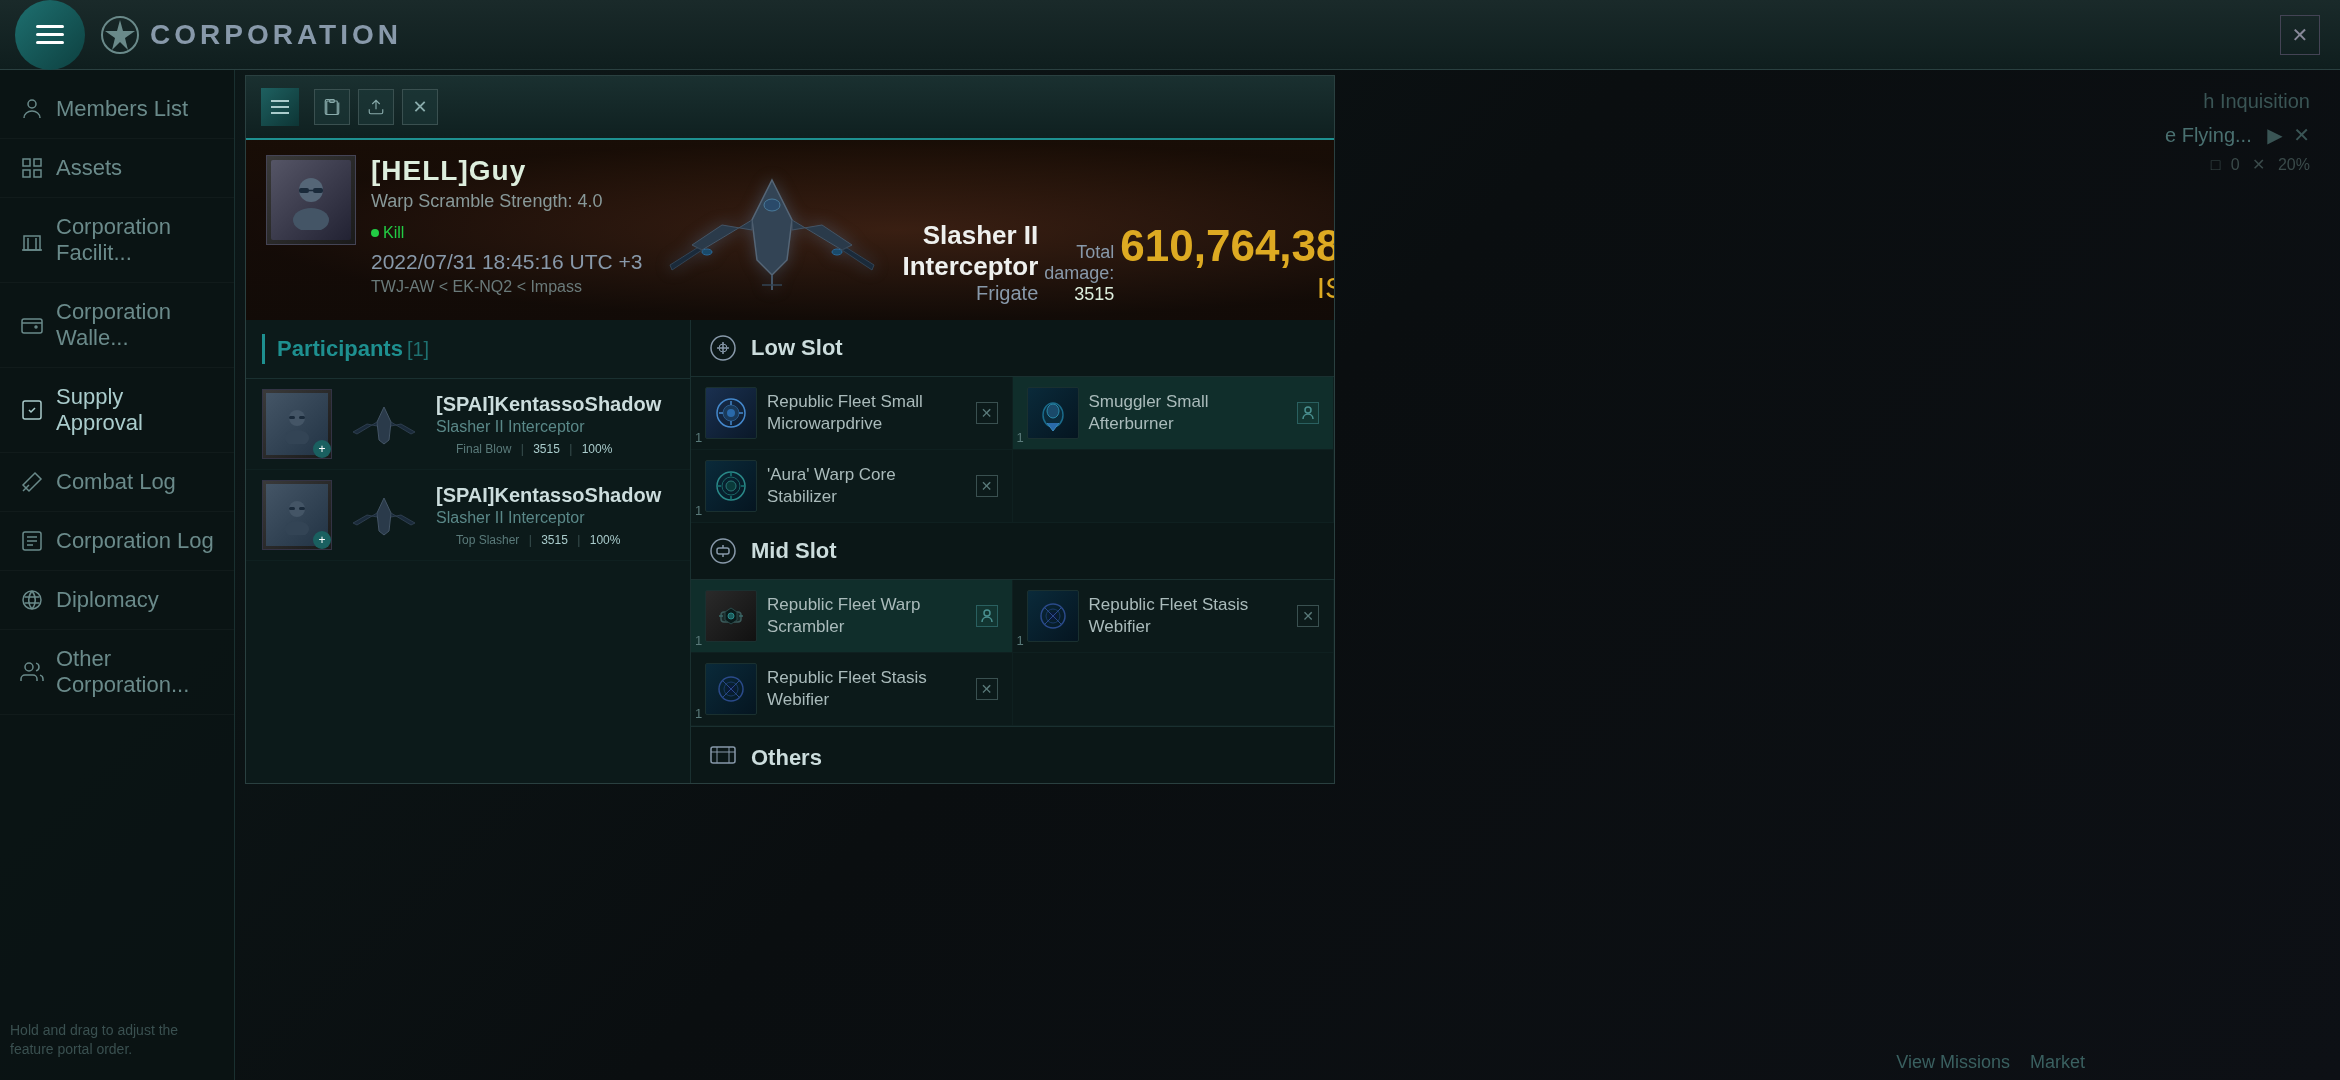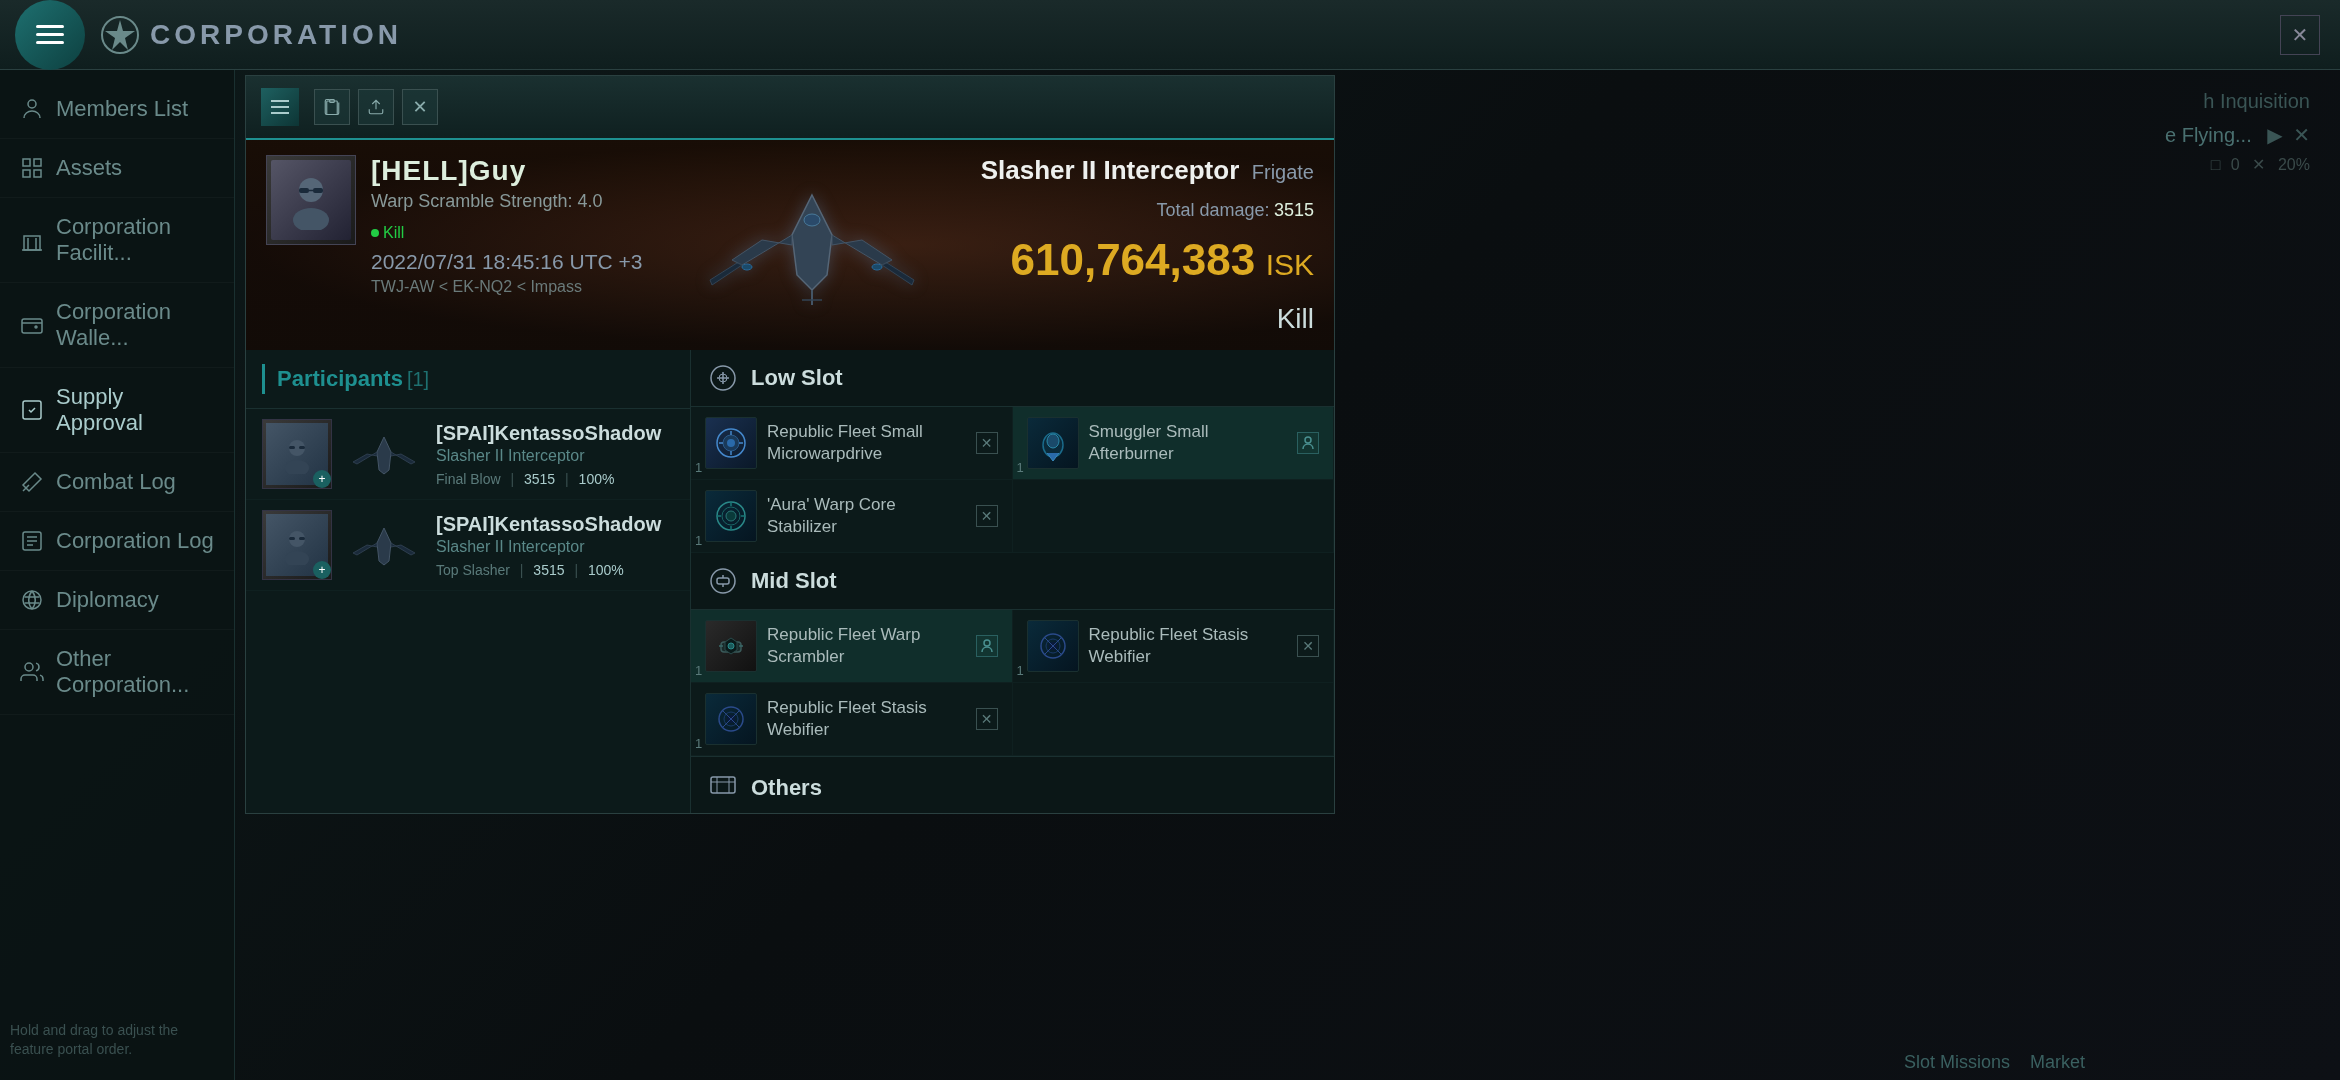--- a/index.html
+++ b/index.html
@@ -297,24 +297,25 @@
       align-items: center;
       justify-content: center;
       z-index: 1;
     }
 
     
     .kr-stats-section {
       padding: 15px 20px;
       z-index: 1;
       display: flex;
-      flex-direction: column;
+      flex-direction: row;
       align-items: flex-end;
       justify-content: center;
-      gap: 14px;
+      gap: 6px;
+      text-align: right;
     }
     .ship-name-label {
       font-size: 26px;
       font-weight: bold;
       color: #eef0ee;
     }
     .ship-class-label {
       font-size: 20px;
       color: #8899aa;
       margin-left: 8px;
@@ -438,23 +439,24 @@
       font-size: 20px;
       color: #ccdddd;
       font-weight: bold;
     }
     .participant-ship {
       font-size: 16px;
       color: #5a8888;
       margin-top: 2px;
     }
     .participant-stats {
-      font-size: 14px;
+      font-size: 12px;
       color: #8899aa;
       margin-top: 6px;
+      margin-left: 20px;
     }
     .participant-stats .stat-label {
       color: #5a7a7a;
     }
     .participant-stats .stat-value {
       color: #aacccc;
     }
     .participant-stats .divider {
       color: #3a5050;
       margin: 0 6px;
@@ -1018,17 +1020,17 @@
             <path d="M4 13h24M10 8v16M22 8v16" stroke="#8899aa" stroke-width="1"></path>
           </svg>
           <span class="slot-title">Others</span>
         </div>
 
       </div>
     </div>
   </div>
 
   <div class="bottom-bar">
-    <a class="bottom-link">Slot Missions</a>
+    <a class="bottom-link">View Missions</a>
     <a class="bottom-link">Market</a>
   </div>
 
 </div>
 
 </body></html>

